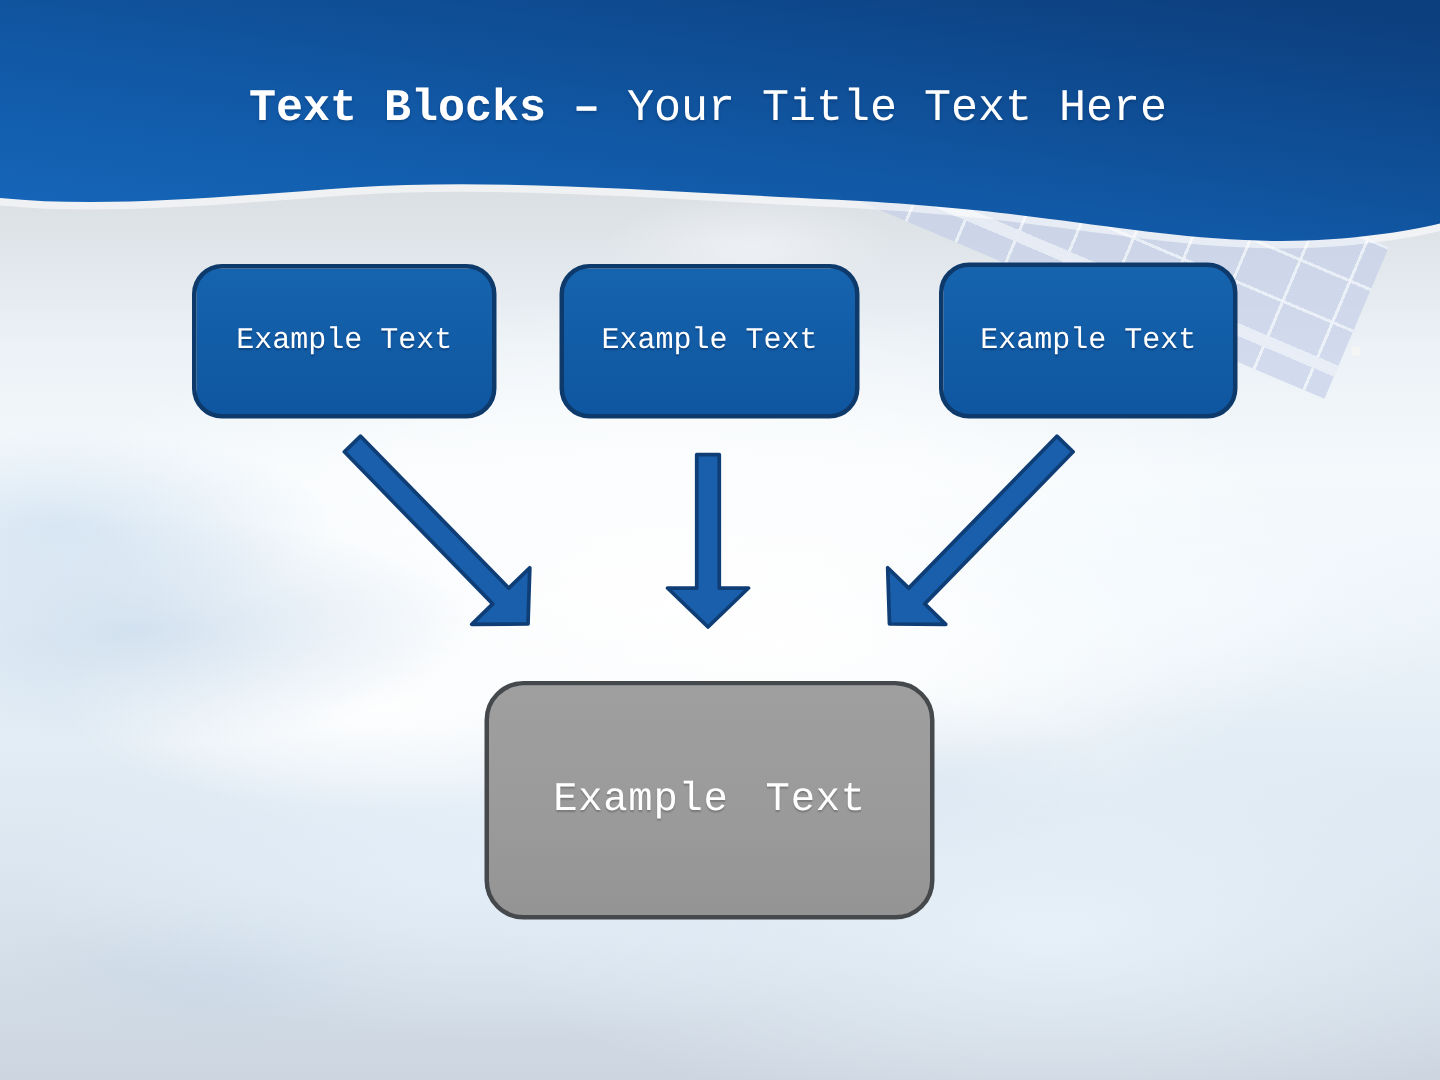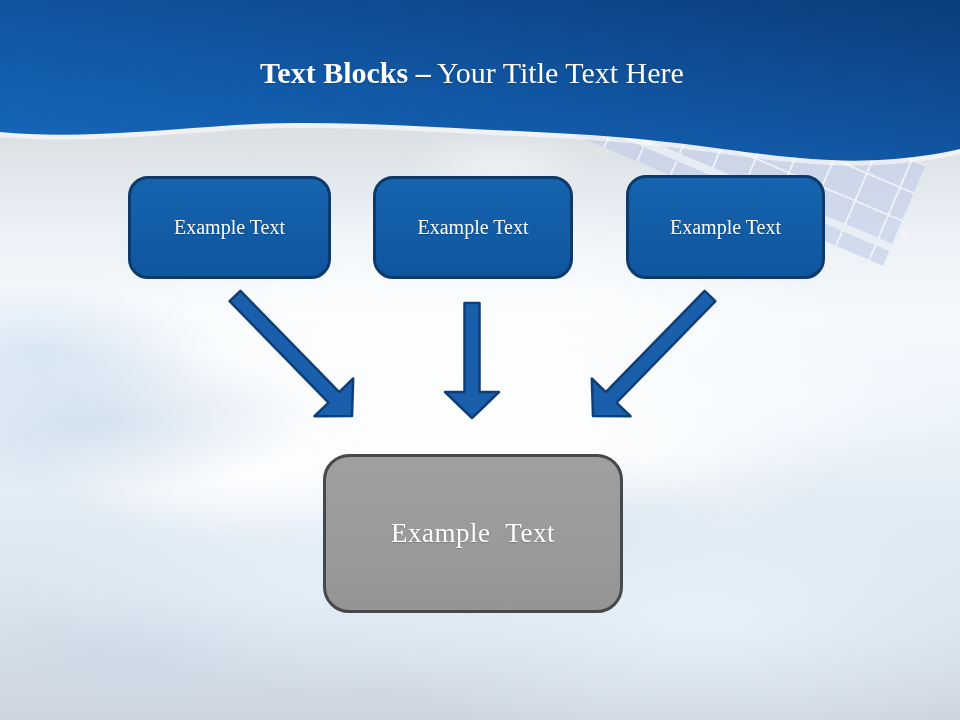--- a/index.html
+++ b/index.html
@@ -1,18 +1,18 @@
 <!DOCTYPE html>
 <html style="--header-gradient-start: #1668BD; --header-gradient-end: #0C3F7E; --block-fill: #125CA6; --block-border: #0E3A6B; --block-text: #FFFFFF; --arrow-fill: #1A5FAC; --arrow-stroke: #0F3E76; --target-fill: #9A9A9A; --target-border: #45494C; --title-text: #FFFFFF;"><head>
 <meta charset="utf-8">
 <style>
   html,body{margin:0;padding:0;background:#fff;}
   .slide{
     position:relative;width:960px;height:720px;overflow:hidden;
-    font-family:Liberation Serif, serif;
+    font-family:Liberation Mono, monospace;
   }
   
   .bg-base{
     position:absolute;inset:0;z-index:0;
     background:linear-gradient(180deg,
       #d3d6da 0%, #d6dade 12%, #dfe4e9 22%, #ebf1f6 32%,
       #f4f9fc 44%, #eef5fa 55%, #e3edf5 68%, #dbe6f0 80%,
       #d2dce6 92%, #cdd6e0 100%);
   }
   .bg-glow{

